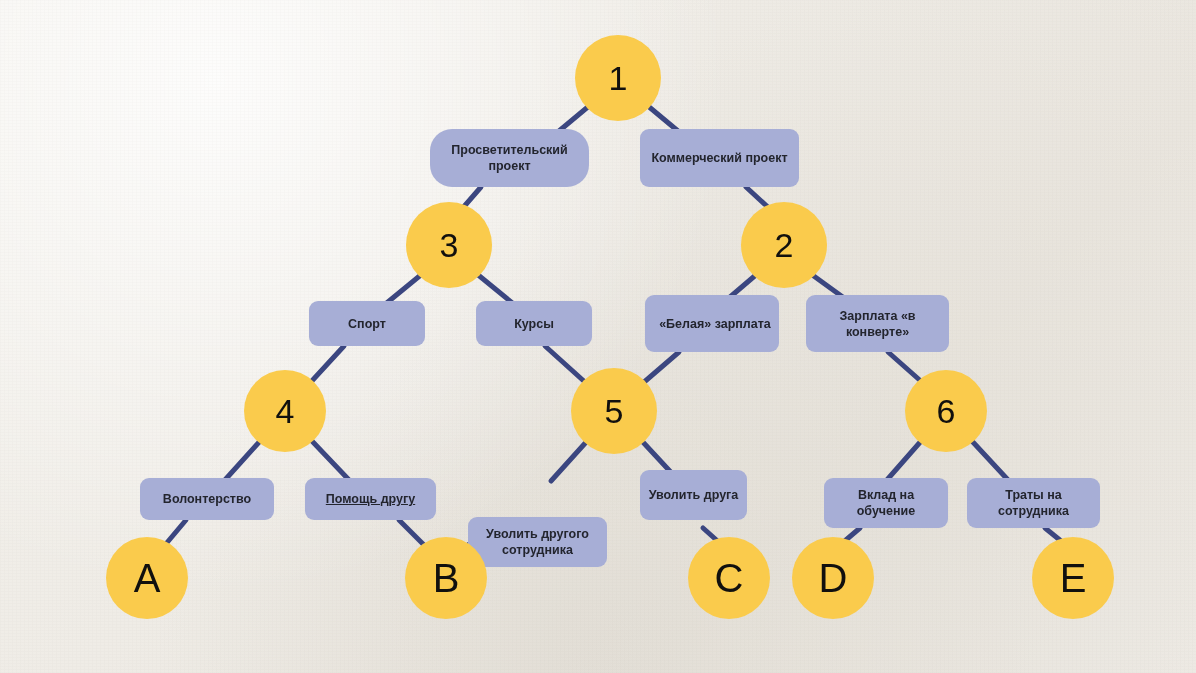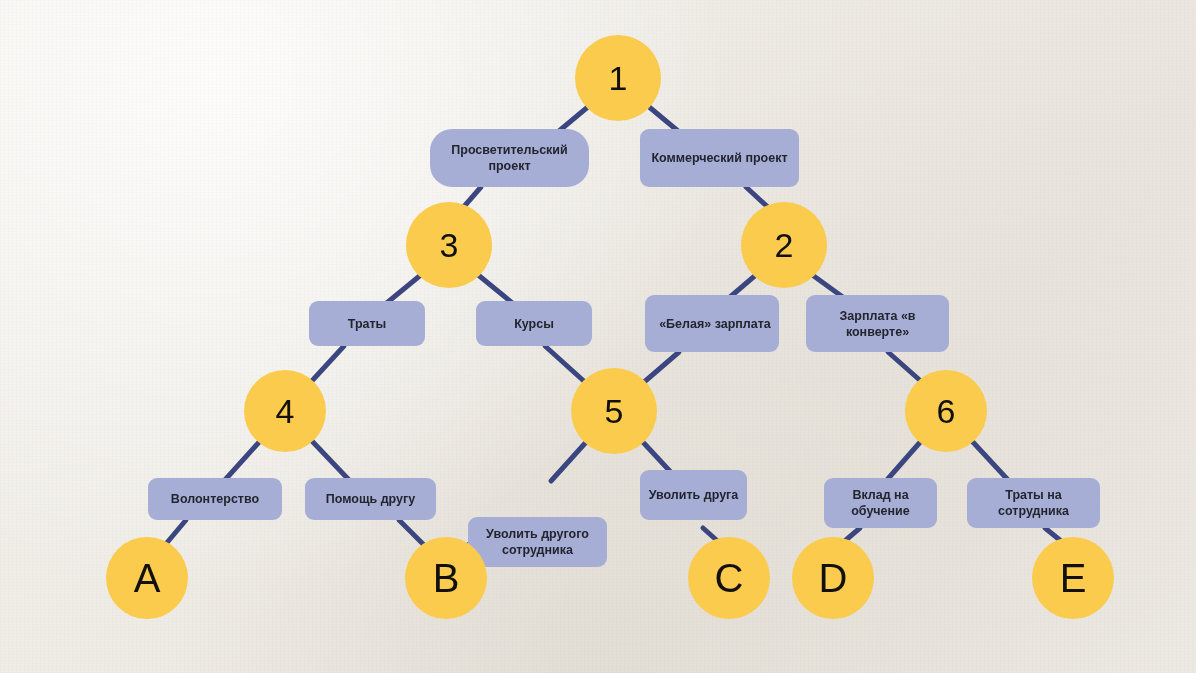--- a/index.html
+++ b/index.html
@@ -103,29 +103,29 @@
       <line x1="399" y1="520" x2="424" y2="545" stroke="#3b4680" stroke-width="5" stroke-linecap="round"></line>
       <line x1="492" y1="528" x2="468" y2="545" stroke="#3b4680" stroke-width="5" stroke-linecap="round"></line>
       <line x1="703" y1="528" x2="722" y2="545" stroke="#3b4680" stroke-width="5" stroke-linecap="round"></line>
       <line x1="860" y1="528" x2="840" y2="545" stroke="#3b4680" stroke-width="5" stroke-linecap="round"></line>
       <line x1="1045" y1="528" x2="1066" y2="545" stroke="#3b4680" stroke-width="5" stroke-linecap="round"></line>
     </svg>
 
   <div id="labels-layer">
       <div class="label-box" style="left: 430px; top: 129px; width: 159px; height: 58px; border-radius: 22px;">Просветительский проект</div>
       <div class="label-box" style="left: 640px; top: 129px; width: 159px; height: 58px;">Коммерческий проект</div>
-      <div class="label-box" style="left: 309px; top: 301px; width: 116px; height: 45px;">Траты</div>
+      <div class="label-box" style="left: 309px; top: 301px; width: 116px; height: 45px;">Спорт</div>
       <div class="label-box" style="left: 476px; top: 301px; width: 116px; height: 45px;">Курсы</div>
       <div class="label-box" style="left: 645px; top: 295px; width: 134px; height: 57px; padding-left: 12px;">«Белая» зарплата</div>
       <div class="label-box" style="left: 806px; top: 295px; width: 143px; height: 57px;">Зарплата «в конверте»</div>
-      <div class="label-box" style="left: 148px; top: 478px; width: 134px; height: 42px;">Волонтерство</div>
-      <div class="label-box" style="left: 305px; top: 478px; width: 131px; height: 42px;">Помощь другу</div>
+      <div class="label-box" style="left: 140px; top: 478px; width: 134px; height: 42px;">Волонтерство</div>
+      <div class="label-box" style="left: 305px; top: 478px; width: 131px; height: 42px; text-decoration: underline;">Помощь другу</div>
       <div class="label-box" style="left: 468px; top: 478px; width: 139px; height: 50px; margin-top: 39px;">Уволить другого сотрудника</div>
       <div class="label-box" style="left: 640px; top: 470px; width: 107px; height: 50px;">Уволить друга</div>
-      <div class="label-box" style="left: 824px; top: 478px; width: 113px; height: 50px;">Вклад на обучение</div>
+      <div class="label-box" style="left: 824px; top: 478px; width: 124px; height: 50px;">Вклад на обучение</div>
       <div class="label-box" style="left: 967px; top: 478px; width: 133px; height: 50px;">Траты на сотрудника</div>
     </div>
   <div id="nodes-layer">
       <div class="node-circle num" style="left: 575px; top: 35px; width: 86px; height: 86px;">1</div>
       <div class="node-circle num" style="left: 406px; top: 202px; width: 86px; height: 86px;">3</div>
       <div class="node-circle num" style="left: 741px; top: 202px; width: 86px; height: 86px;">2</div>
       <div class="node-circle num" style="left: 244px; top: 370px; width: 82px; height: 82px;">4</div>
       <div class="node-circle num" style="left: 571px; top: 368px; width: 86px; height: 86px;">5</div>
       <div class="node-circle num" style="left: 905px; top: 370px; width: 82px; height: 82px;">6</div>
       <div class="node-circle leaf" style="left: 106px; top: 537px; width: 82px; height: 82px;">A</div>

